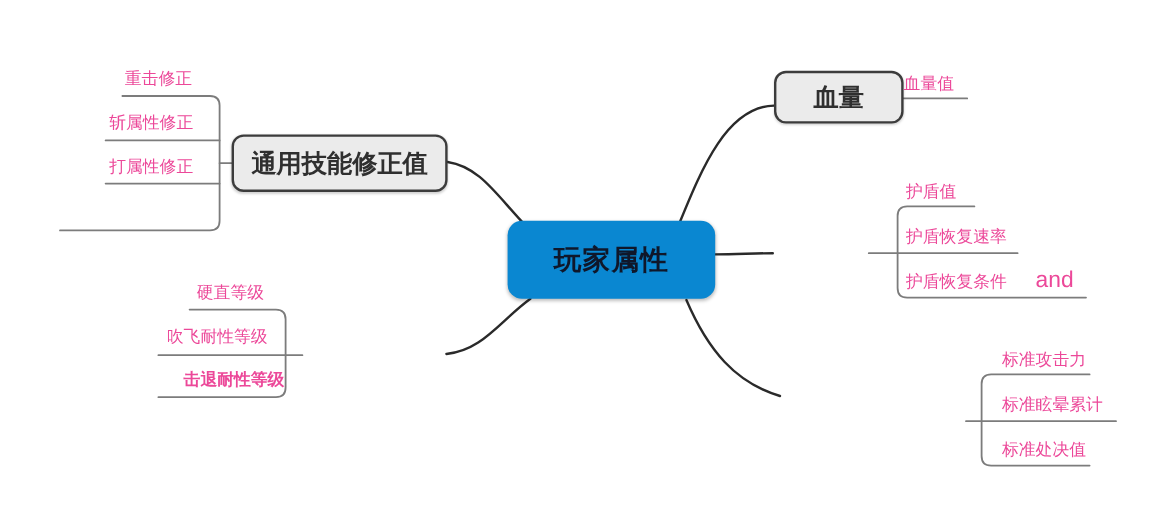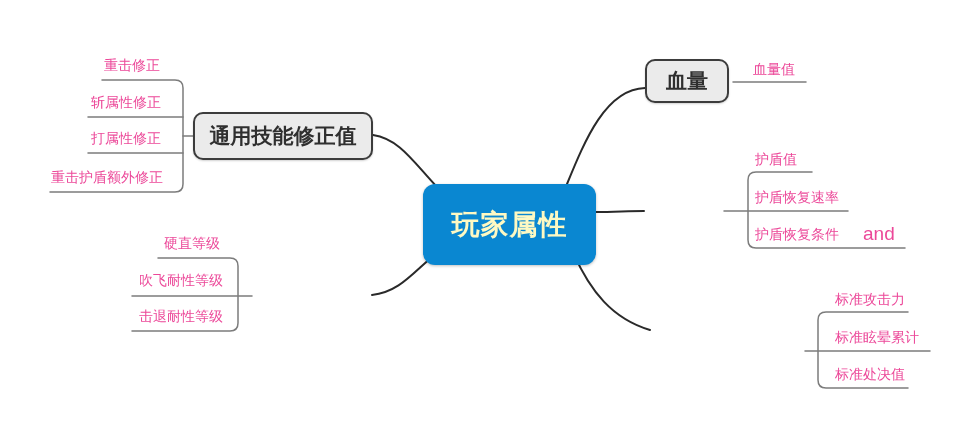--- a/index.html
+++ b/index.html
@@ -23,57 +23,57 @@
   }
   .node {
     position: absolute;
     box-sizing: border-box;
     display: flex;
     align-items: center;
     justify-content: center;
     white-space: nowrap;
   }
   .central {
-    left: 423px; top: 184px; width: 173px; height: 81px;
+    left: 423px; top: 184px; width: 173px; height: 65px;
     background: #0A87D1;
     border-radius: 12px;
-    color: #fef9c3;
-    font-size: 28px;
+    color: #0f172a;
+    font-size: 23px;
     font-weight: bold;
     letter-spacing: 1px;
     box-shadow: 0 1px 3px rgba(0,0,0,0.25);
   }
   .branch {
     background: #EBEBEB;
     border: 2px solid #3C3C3C;
     border-radius: 10px;
     color: #2F2F2F;
     font-size: 21px;
     font-weight: bold;
     box-shadow: 0 1px 2px rgba(0,0,0,0.18);
   }
   .b0 { left: 193px; top: 112px; width: 180px; height: 48px; }
   .b1 { left: 252px; top: 272px; width: 120px; height: 50px; }
-  .b2 { left: 645px; top:  59px; width:  84px; height: 44px; }
+  .b2 { left: 645px; top:  59px; width:  108px; height: 44px; }
   .b3 { left: 644px; top: 185px; width:  80px; height: 52px; }
   .b4 { left: 645px; top: 325px; width: 160px; height: 52px; }
   .leaf {
     position: absolute;
     font-size: 14px;
     line-height: 16px;
     color: #ec4899;
     white-space: nowrap;
   }
   .l-b0c0 { left: 104px; top:  57px; }
   .l-b0c1 { left:  91px; top:  94px; text-align: center; }
   .l-b0c2 { left:  91px; top: 130px; }
   .l-b0c3 { left:  51px; top: 169px; }
   .l-b1c0 { left: 164px; top: 235px; }
   .l-b1c1 { left: 139px; top: 272px; }
-  .l-b1c2 { left: 139px; top: 308px; }
+  .l-b1c2 { left: 153px; top: 308px; font-weight: bold; }
   .l-b2c0 { left: 753px; top:  61px; }
   .l-b3c0 { left: 755px; top: 151px; }
   .l-b3c1 { left: 755px; top: 189px; }
   .l-b3c2 { left: 755px; top: 226px; }
   .l-b3and { left: 863px; top: 226px; font-size: 19px; }
   .l-b4c0 { left: 835px; top: 291px; }
   .l-b4c1 { left: 835px; top: 329px; }
   .l-b4c2 { left: 835px; top: 366px; }
 </style>
 </head>
@@ -112,21 +112,20 @@
   </svg>
 
   <div class="node central">玩家属性</div>
 
   <div class="node branch b0">通用技能修正值</div>
   <div class="node branch b2">血量</div>
 
   <div class="leaf l-b0c0">重击修正</div>
   <div class="leaf l-b0c1">斩属性修正</div>
   <div class="leaf l-b0c2">打属性修正</div>
-  <div class="leaf l-b0c3">重击护盾额外修正</div>
 
   <div class="leaf l-b1c0">硬直等级</div>
   <div class="leaf l-b1c1">吹飞耐性等级</div>
   <div class="leaf l-b1c2">击退耐性等级</div>
 
   <div class="leaf l-b2c0">血量值</div>
 
   <div class="leaf l-b3c0">护盾值</div>
   <div class="leaf l-b3c1">护盾恢复速率</div>
   <div class="leaf l-b3c2">护盾恢复条件</div>

